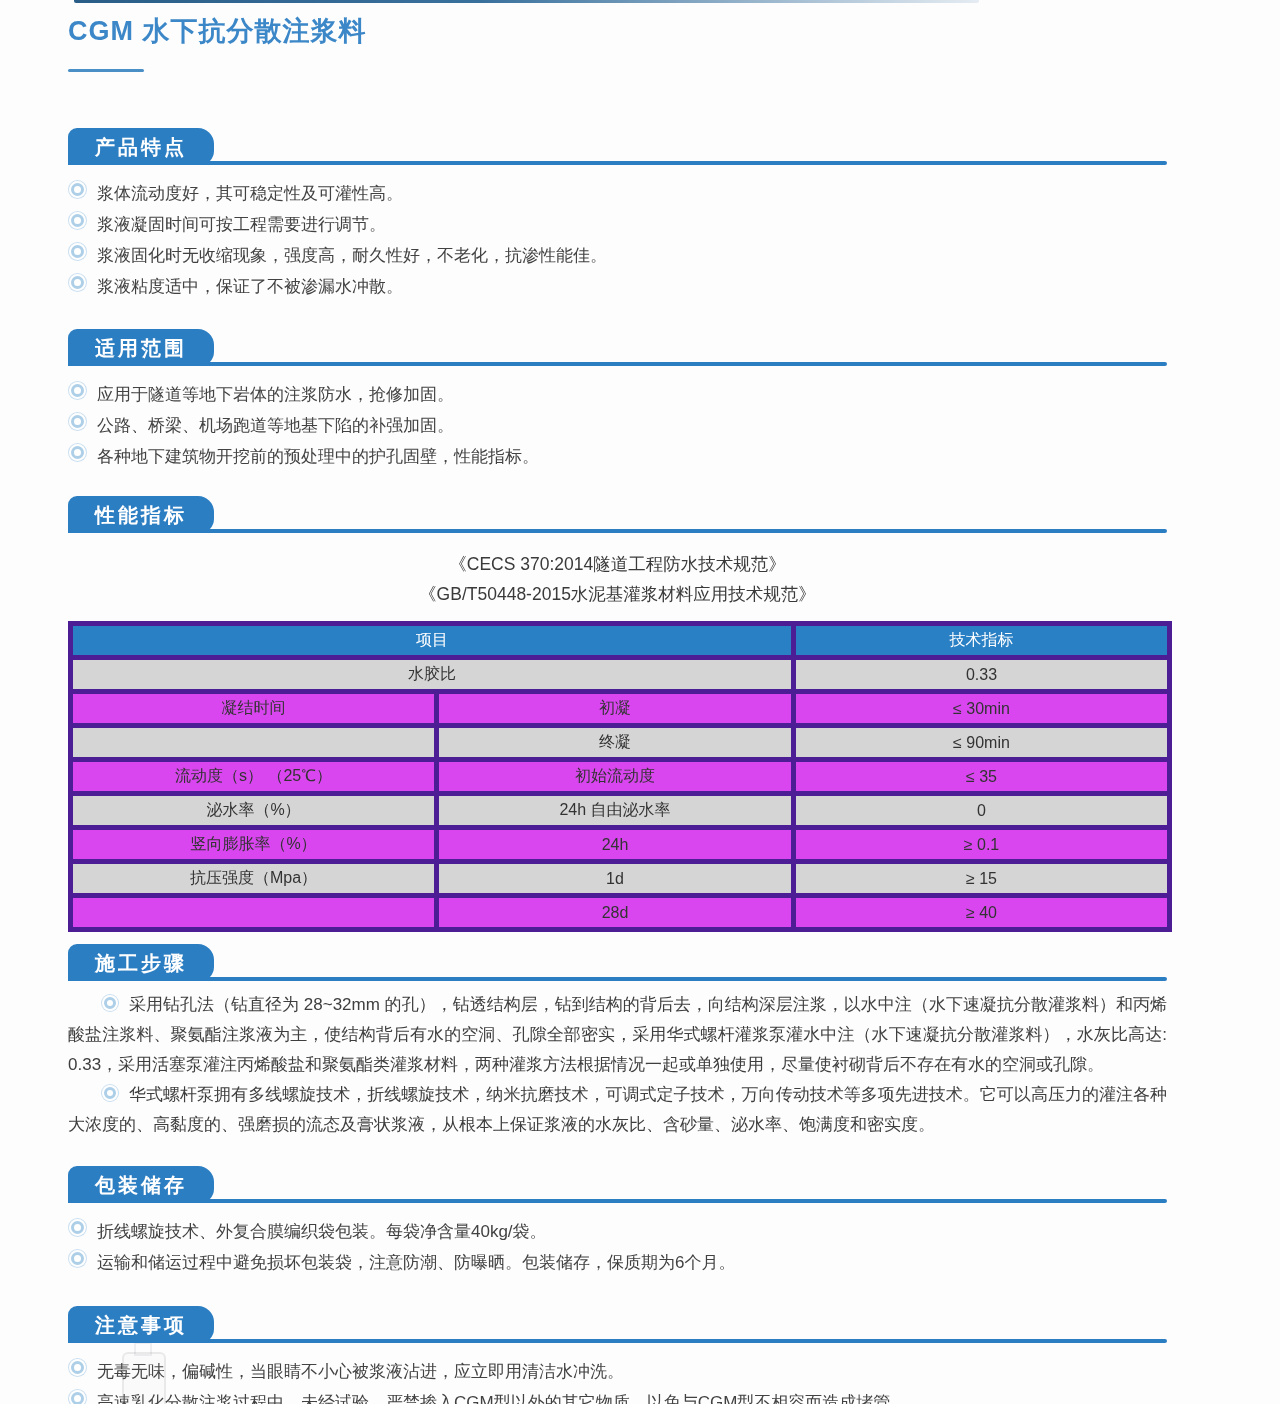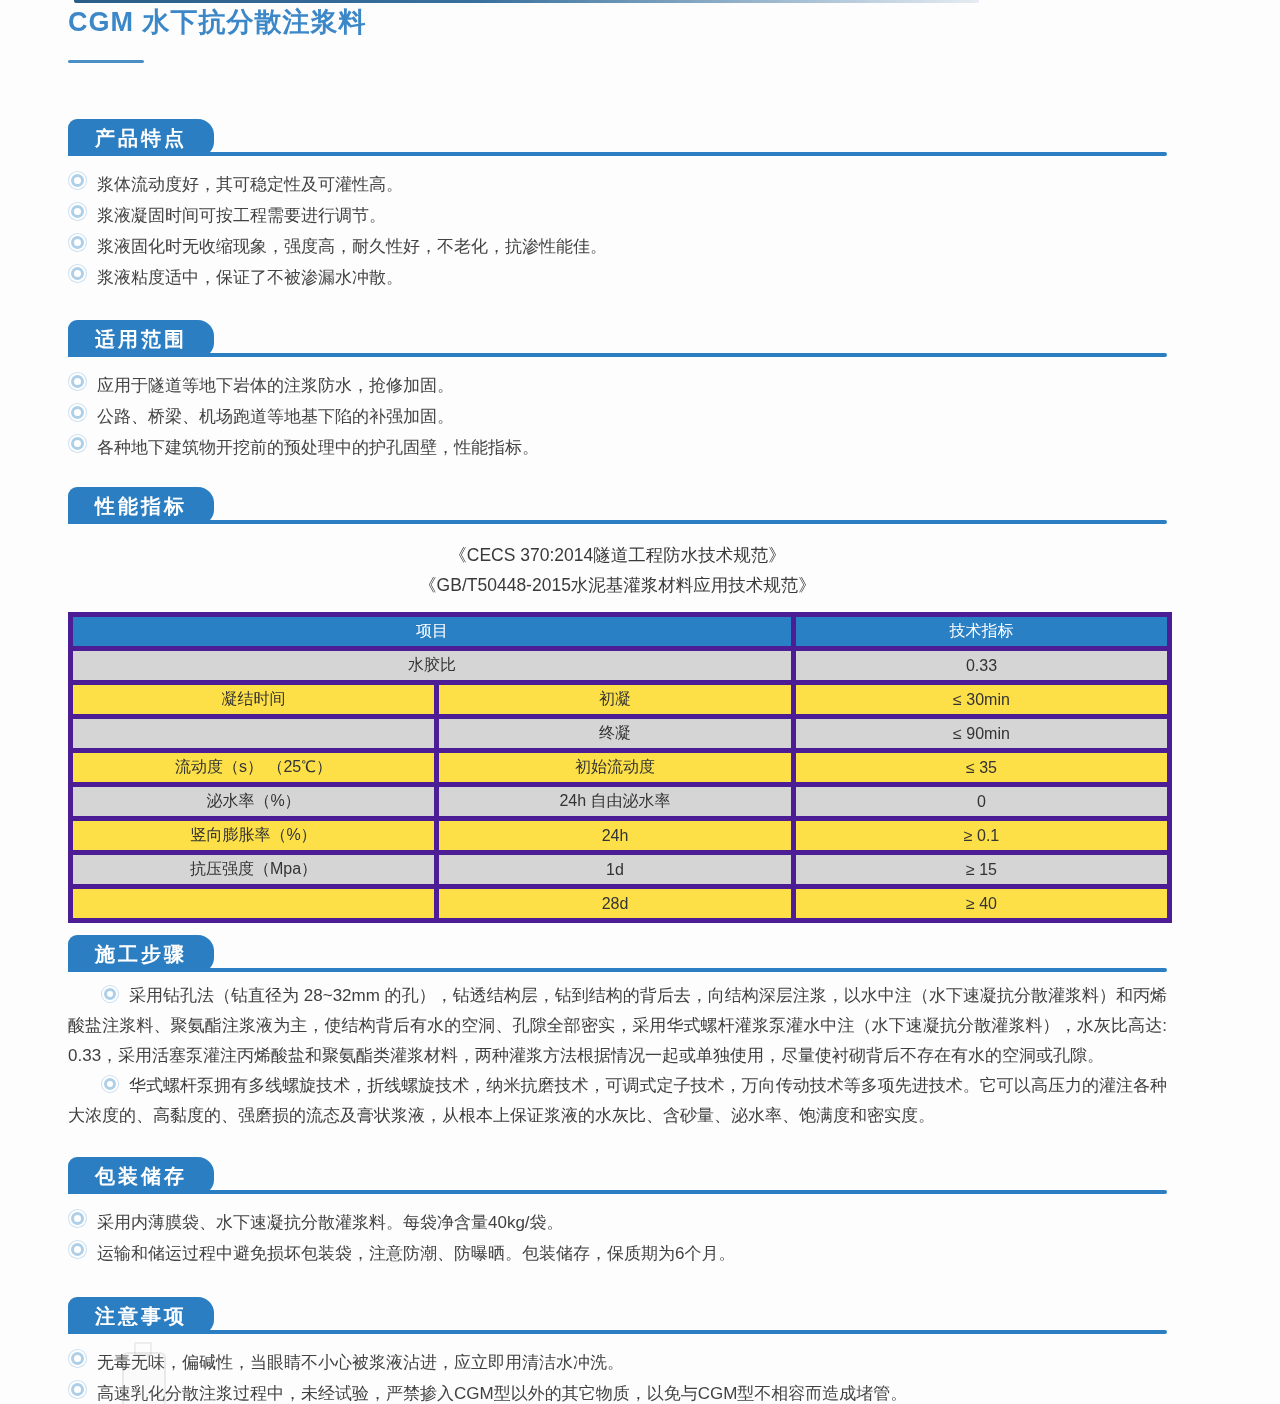--- a/index.html
+++ b/index.html
@@ -14,21 +14,21 @@
     margin:0 auto;
   }
   .top-cut {
     position:absolute; top:0; left:74px; width:905px; height:3px;
     background:linear-gradient(90deg,#2a5e88,#39719d 45%, rgba(57,113,157,.12));
     border-radius:0 0 2px 2px;
   }
   .content { width:1099px; margin-left:68px; }
 
   .doc-title {
-    padding-top:6px;
+    padding-top:15px;
     font-size:27px; line-height:32px;
     font-weight:700; color:#3b87c7; letter-spacing:1px;
   }
   .title-underline { width:76px; height:3px; background:#4b8fc7; margin-top:22px; border-radius:2px; }
 
   .sec-head { position:relative; }
   .badge {
     display:inline-block; min-width:98px; text-align:center;
     background:#2c7ec2; color:#ffffff;
     font-size:20px; font-weight:700; letter-spacing:3px;
@@ -64,21 +64,21 @@
     border-collapse:collapse; table-layout:fixed;
     border:2px solid #474747;
   }
   .ptable th, .ptable td {
     border:5px solid #4c1d95; height:29px; padding:0 4px;
     text-align:center; vertical-align:middle;
     font-size:16px; color:#333333; font-weight:400;
   }
   .ptable thead th { background:#2a80c5; color:#ffffff; }
   .ptable tr.row-gray td { background:#d5d5d6; }
-  .ptable tr.row-white td { background:#fde047; }
+  .ptable tr.row-white td { background:#d946ef; }
 
   .cons { margin-top:9px; }
   .cons p {
     margin:0; font-size:17px; line-height:30px; color:#3e3e3e;
     text-align:justify; text-indent:36px;
   }
   .inline-bullet {
     display:inline-block; width:6px; height:6px;
     border:3px solid #aecfe8; border-radius:50%; background:#fff;
     box-shadow:0 0 0 2px #ffffff, 0 0 0 3px #cadff0;
@@ -221,21 +221,21 @@
       <p><span class="inline-bullet"></span><span>华式螺杆泵拥有多线螺旋技术，折线螺旋技术，纳米抗磨技术，可调式定子技术，万向传动技术等多项先进技术。它可以高压力的灌注各种大浓度的、高黏度的、强磨损的流态及膏状浆液，从根本上保证浆液的水灰比、含砂量、泌水率、饱满度和密实度。</span></p>
     </div>
 
     <div class="sec-head mt-pack">
       <div class="badge">包装储存</div>
       <div class="sec-line"></div>
     </div>
     <div class="blist">
       <div class="blist-item">
         <span class="bullet"></span>
-        <span>采用内薄膜袋、水下速凝抗分散灌浆料。每袋净含量40kg/袋。</span>
+        <span>折线螺旋技术、外复合膜编织袋包装。每袋净含量40kg/袋。</span>
       </div>
       <div class="blist-item">
         <span class="bullet"></span>
         <span>运输和储运过程中避免损坏包装袋，注意防潮、防曝晒。包装储存，保质期为6个月。</span>
       </div>
     </div>
 
     <div class="sec-head mt-notes">
       <div class="badge">注意事项</div>
       <div class="sec-line"></div>

